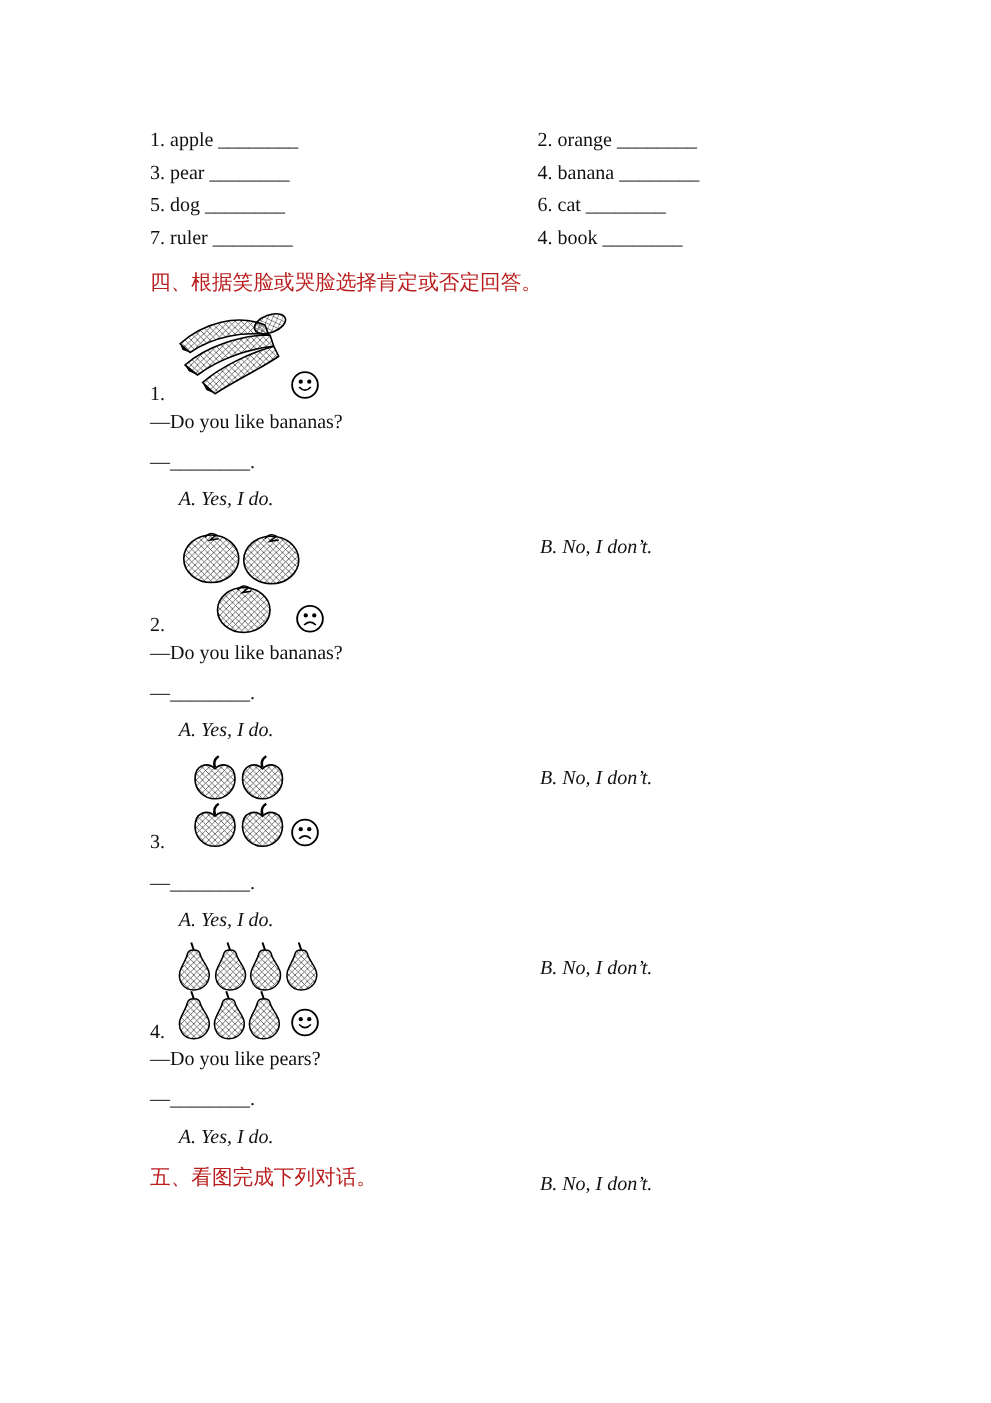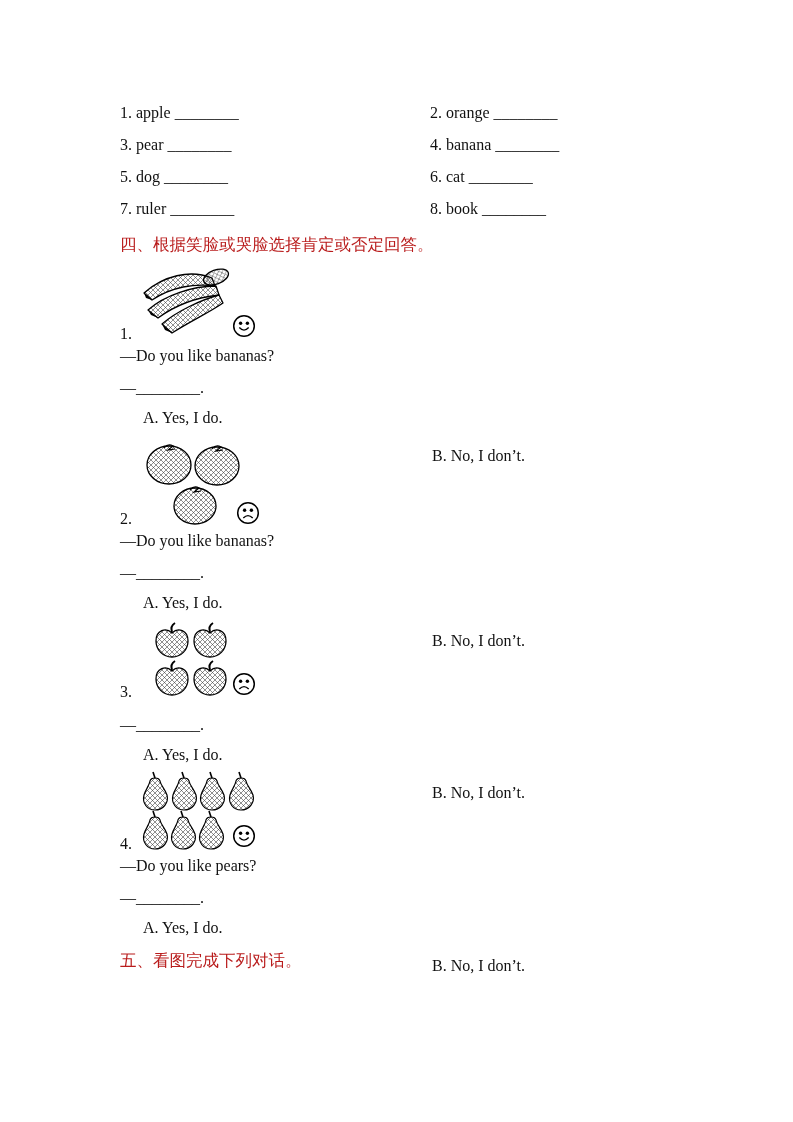--- a/index.html
+++ b/index.html
@@ -3,54 +3,54 @@
 <meta charset="utf-8">
 <style>
   html,body{margin:0;padding:0;}
   body{
     width:793px;height:1122px;background:#ffffff;
     font-family:"Liberation Serif",serif;font-size:16px;color:#111;
     overflow:hidden;
   }
   .sheet{box-sizing:border-box;width:793px;height:1122px;padding:104px 40px 0 120px;}
   
-  .vocab{display:grid;grid-template-columns:310px auto;row-gap:15px;line-height:17px;}
+  .vocab{display:grid;grid-template-columns:310px auto;row-gap:9px;line-height:17px;}
   .vocab-item{white-space:nowrap;}
   
   .sec-heading{font-family:"Liberation Sans",sans-serif;font-size:16.5px;line-height:21px;margin-top:17px;color:#b91c1c;}
   .sec-heading.last{margin-top:14px;}
   
   .figure-row{position:relative;line-height:0;}
   .figure-row .qnum{position:absolute;left:0;bottom:1px;line-height:17px;font-size:16px;}
   .figure-row .face{position:absolute;left:112px;bottom:5px;line-height:0;}
   .fig-q1{margin-top:10px;padding-left:18px;}
   .fig-q2{margin-top:14px;padding-left:26px;}
   .fig-q2 .face{bottom:3px;left:116px;}
   .fig-q3{margin-top:8px;padding-left:31px;}
   .fig-q4{margin-top:8px;padding-left:20px;}
   .qline{margin-top:4px;line-height:17px;}
   .qblank{margin-top:15px;line-height:17px;}
-  .options{position:relative;margin-top:13px;line-height:17px;padding-left:23px;}
+  .options{position:relative;margin-top:13px;line-height:17px;padding-left:23px;font-style:italic;}
   .opt-b{position:absolute;left:312px;top:0;margin-top:38px;}
   svg{display:inline-block;}
 </style>
 </head>
 <body>
 
 <div class="sheet">
 
   <div class="vocab">
     <div class="vocab-item">1. apple ________</div>
     <div class="vocab-item">2. orange ________</div>
     <div class="vocab-item">3. pear ________</div>
     <div class="vocab-item">4. banana ________</div>
     <div class="vocab-item">5. dog ________</div>
     <div class="vocab-item">6. cat ________</div>
     <div class="vocab-item">7. ruler ________</div>
-    <div class="vocab-item">8. book ________</div>
+    <div class="vocab-item">4. book ________</div>
   </div>
 
   <div class="sec-heading">四、根据笑脸或哭脸选择肯定或否定回答。</div>
 
   <div class="question">
     <div class="figure-row fig-q1">
       <span class="qnum">1.</span>
       <span>
         <svg width="97" height="78" viewBox="0 0 97 78">
           <defs>

